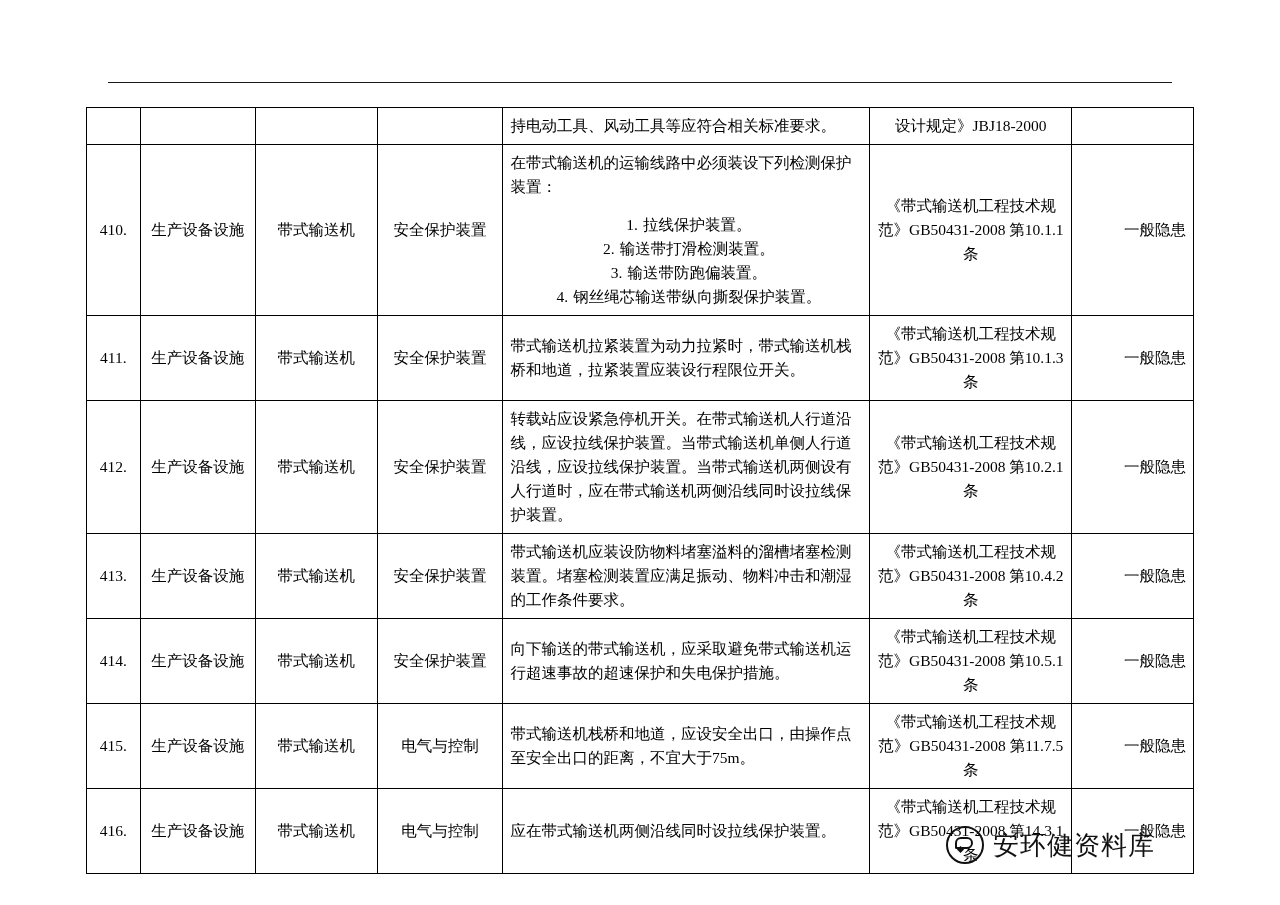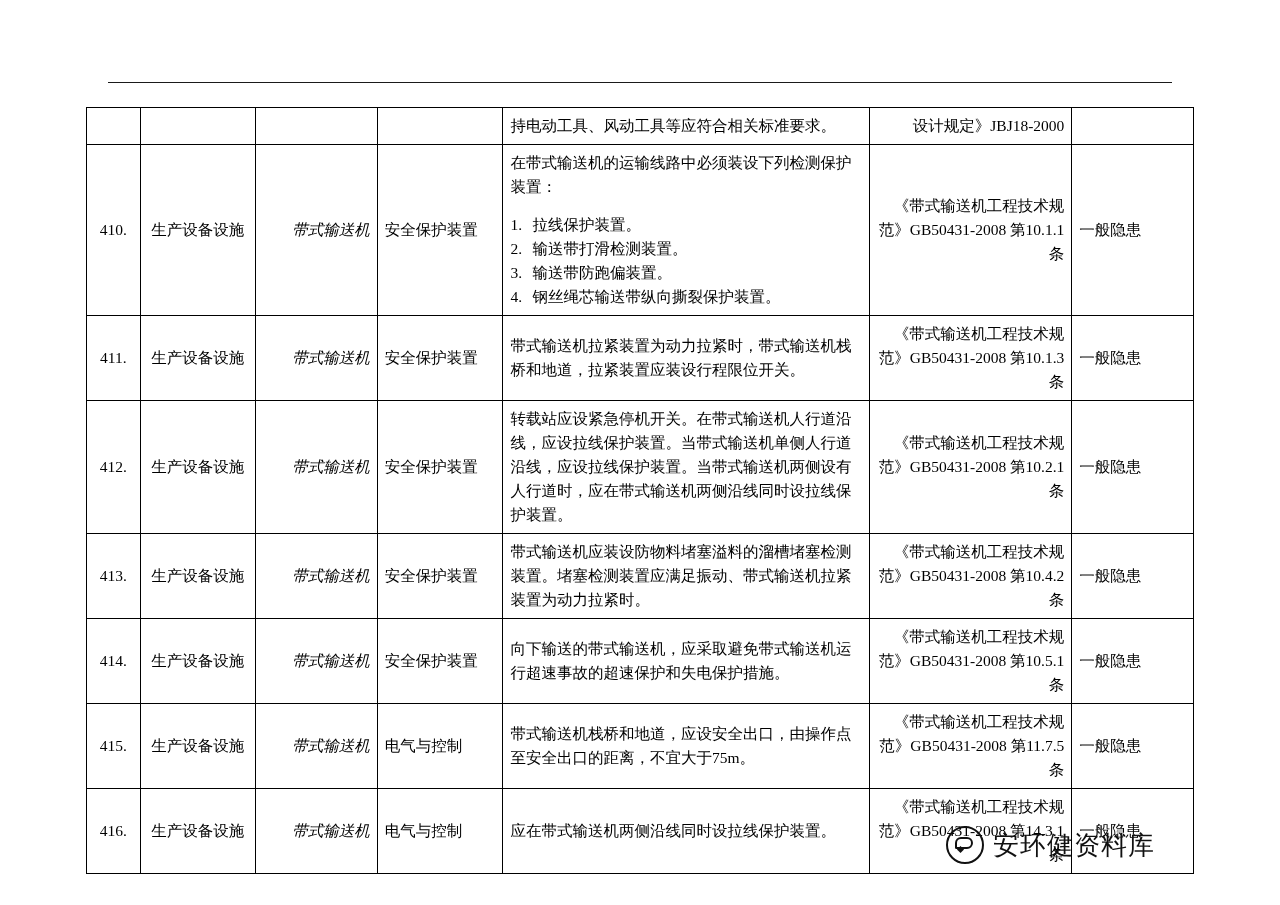--- a/index.html
+++ b/index.html
@@ -41,33 +41,34 @@
   }
   table.doc td {
     border: 1px solid #000000;
     vertical-align: middle;
     padding: 6px 7px;
     font-size: 15.5px;
     line-height: 1.55;
   }
   .c-num   { width: 52px;  text-align: center; }
   .c-cat   { width: 112px; text-align: center; border-radius: 10px; }
-  .c-equip { width: 118px; text-align: right; font-style: italic; }
-  .c-item  { width: 122px; }
+  .c-equip { width: 118px; text-align: center; }
+  .c-item  { width: 122px; text-align: center; }
   .c-desc  { width: 356px; text-align: left; }
   .c-ref   { width: 196px; text-align: left; }
-  .c-level { width: 118px; text-align: left; }
+  .c-level { width: 118px; text-align: right; }
 
   td.desc-cell { text-align: left; }
-  td.ref-cell  { text-align: right; }
+  td.ref-cell  { text-align: center; }
 
   .num-list {
     margin: 0;
     padding: 0;
     list-style: none;
+    text-align: center;
   }
   .num-list li {
     white-space: nowrap;
   }
   .num-list li .idx {
     display: inline-block;
     width: 22px;
   }
   .desc-lead { margin-bottom: 14px; }
 
@@ -184,21 +185,21 @@
           <td class="c-desc desc-cell">转载站应设紧急停机开关。在带式输送机人行道沿线，应设拉线保护装置。当带式输送机单侧人行道沿线，应设拉线保护装置。当带式输送机两侧设有人行道时，应在带式输送机两侧沿线同时设拉线保护装置。</td>
           <td class="c-ref ref-cell">《带式输送机工程技术规范》GB50431-2008 第10.2.1 条</td>
           <td class="c-level">一般隐患</td>
         </tr>
 
         <tr>
           <td class="c-num">413.</td>
           <td class="c-cat">生产设备设施</td>
           <td class="c-equip">带式输送机</td>
           <td class="c-item">安全保护装置</td>
-          <td class="c-desc desc-cell">带式输送机应装设防物料堵塞溢料的溜槽堵塞检测装置。堵塞检测装置应满足振动、带式输送机拉紧装置为动力拉紧时。</td>
+          <td class="c-desc desc-cell">带式输送机应装设防物料堵塞溢料的溜槽堵塞检测装置。堵塞检测装置应满足振动、物料冲击和潮湿的工作条件要求。</td>
           <td class="c-ref ref-cell">《带式输送机工程技术规范》GB50431-2008 第10.4.2 条</td>
           <td class="c-level">一般隐患</td>
         </tr>
 
         <tr>
           <td class="c-num">414.</td>
           <td class="c-cat">生产设备设施</td>
           <td class="c-equip">带式输送机</td>
           <td class="c-item">安全保护装置</td>
           <td class="c-desc desc-cell">向下输送的带式输送机，应采取避免带式输送机运行超速事故的超速保护和失电保护措施。</td>

